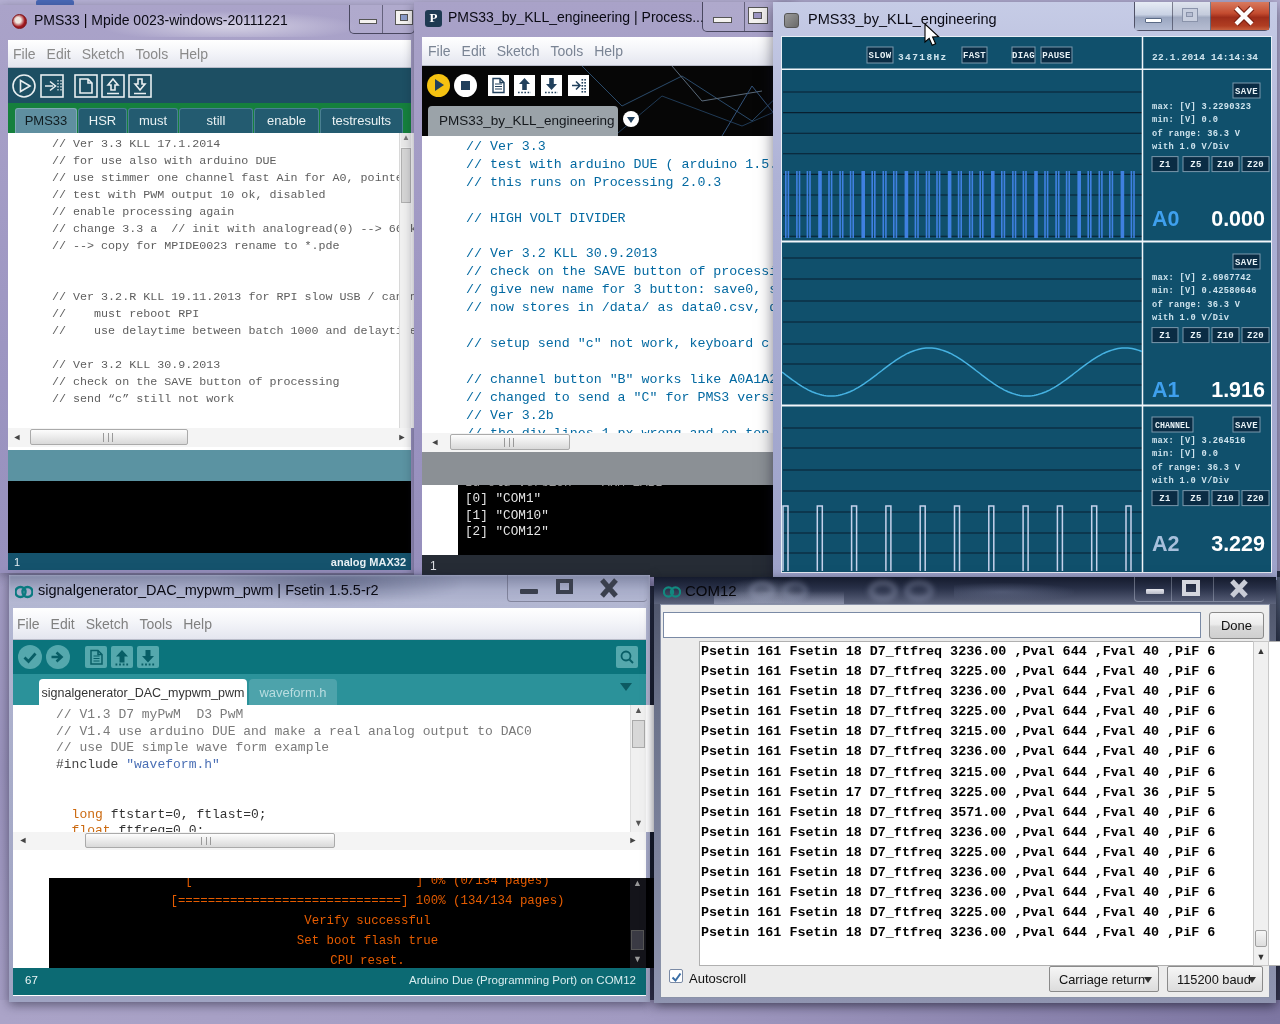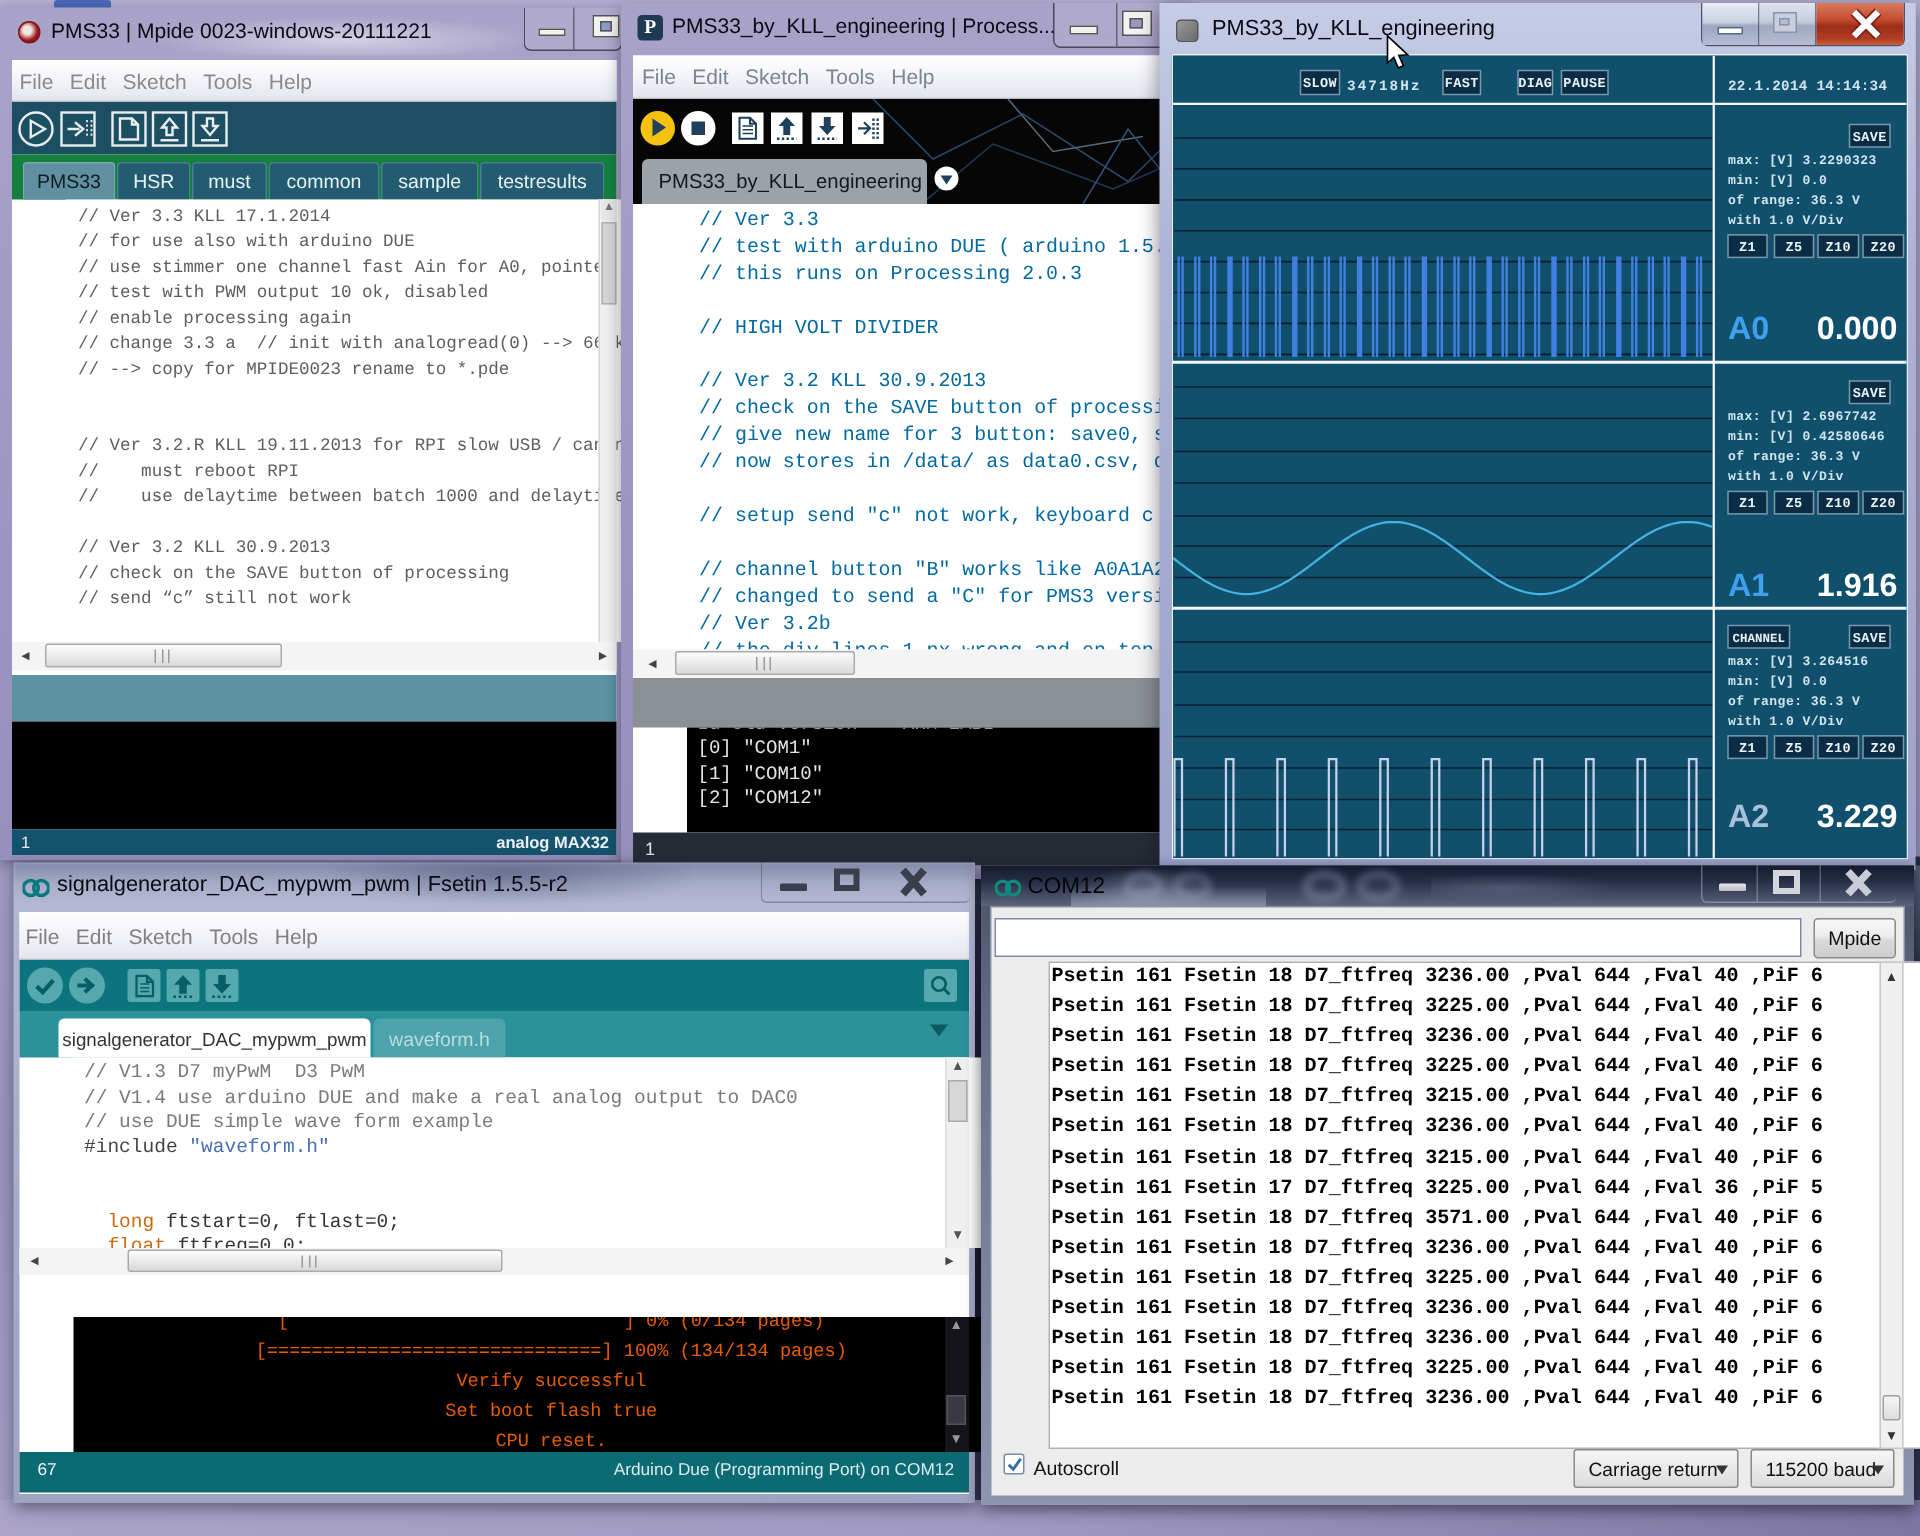--- a/index.html
+++ b/index.html
@@ -63,22 +63,22 @@
           <path d="M100 17 l5-6 5 6 h-3 v5 h-4 v-5 z M99 25.5 h12"></path>
           <rect x="121" y="7" width="22" height="22"></rect>
           <path d="M127 16 l5 6 5-6 h-3 v-5 h-4 v5 z M126 25.5 h12"></path>
         </g>
       </svg>
     </div>
     <div class="abs" style="left:0;top:63px;width:100%;height:30px;background:#15803d;font-size:13px;">
       <div class="abs" style="left:7px;top:5px;width:62px;height:25px;background:#5f8fa0;border:1px solid #7fa8b5;border-bottom:none;border-radius:3px 3px 0 0;color:#101c20;text-align:center;padding-top:4px;">PMS33</div>
       <div class="abs" style="left:70px;top:5px;width:49px;height:25px;background:#235b70;border:1px solid #4a7f92;border-bottom:none;border-radius:3px 3px 0 0;color:#e9f1f3;text-align:center;padding-top:4px;">HSR</div>
       <div class="abs" style="left:120px;top:5px;width:50px;height:25px;background:#235b70;border:1px solid #4a7f92;border-bottom:none;border-radius:3px 3px 0 0;color:#e9f1f3;text-align:center;padding-top:4px;">must</div>
-      <div class="abs" style="left:171px;top:5px;width:74px;height:25px;background:#235b70;border:1px solid #4a7f92;border-bottom:none;border-radius:3px 3px 0 0;color:#e9f1f3;text-align:center;padding-top:4px;">common</div>
-      <div class="abs" style="left:246px;top:5px;width:65px;height:25px;background:#235b70;border:1px solid #4a7f92;border-bottom:none;border-radius:3px 3px 0 0;color:#e9f1f3;text-align:center;padding-top:4px;">sample</div>
+      <div class="abs" style="left:171px;top:5px;width:74px;height:25px;background:#235b70;border:1px solid #4a7f92;border-bottom:none;border-radius:3px 3px 0 0;color:#e9f1f3;text-align:center;padding-top:4px;">still</div>
+      <div class="abs" style="left:246px;top:5px;width:65px;height:25px;background:#235b70;border:1px solid #4a7f92;border-bottom:none;border-radius:3px 3px 0 0;color:#e9f1f3;text-align:center;padding-top:4px;">enable</div>
       <div class="abs" style="left:312px;top:5px;width:83px;height:25px;background:#235b70;border:1px solid #4a7f92;border-bottom:none;border-radius:3px 3px 0 0;color:#e9f1f3;text-align:center;padding-top:4px;">testresults</div>
     </div>
     <div class="abs mono" style="left:0;top:93px;width:100%;height:295px;background:#fff;overflow:hidden;font-size:11.7px;line-height:17px;color:#5e5e5e;white-space:pre;padding-left:8px;padding-top:3px;">// Ver 3.3 KLL 17.1.2014
 // for use also with arduino DUE
 // use stimmer one channel fast Ain for A0, pointer 0   2
 // test with PWM output 10 ok, disabled
 // enable processing again
 // change 3.3 a  // init with analogread(0) --&gt; 666kHz bu
 // --&gt; copy for MPIDE0023 rename to *.pde
 &nbsp;
@@ -511,21 +511,21 @@
     <div class="abs" style="left:11px;top:12px;width:18px;height:5px;background:linear-gradient(180deg,#e8e8ee,#b9bcc8);border-radius:1px;"></div>
     <div class="abs" style="left:47px;top:3px;width:18px;height:16px;border:4px solid #d4d6de;"></div>
     <div class="abs" style="left:92px;top:1px;width:28px;height:22px;"><svg width="28" height="22">
           <path d="M5 3 L19 18 M19 3 L5 18" stroke="#c9ccd6" stroke-width="5"></path>
         </svg></div>
     <div class="abs" style="left:36px;top:0;width:1px;height:24px;background:rgba(220,225,240,.3);"></div>
     <div class="abs" style="left:78px;top:0;width:1px;height:24px;background:rgba(220,225,240,.3);"></div>
   </div>
   <div class="abs" style="left:6px;top:27px;width:610px;height:394px;background:#ececec;border:1px solid #8a92a8;">
     <div class="abs" style="left:2px;top:7px;width:538px;height:26px;background:#fff;border:1px solid #7a8aa5;"></div>
-    <div class="abs" style="left:548px;top:7px;width:55px;height:27px;background:linear-gradient(180deg,#f8f8f8 0%,#ececec 45%,#d9d9d9 55%,#cfcfcf 100%);border:1px solid #8a8a8a;border-radius:3px;color:#111;font-size:13px;text-align:center;padding-top:5px;">Mpide</div>
+    <div class="abs" style="left:548px;top:7px;width:55px;height:27px;background:linear-gradient(180deg,#f8f8f8 0%,#ececec 45%,#d9d9d9 55%,#cfcfcf 100%);border:1px solid #8a8a8a;border-radius:3px;color:#111;font-size:13px;text-align:center;padding-top:5px;">Done</div>
     <div class="abs mono" style="left:2px;top:36px;width:590px;height:325px;background:#fff;border:1px solid #b0b0b0;font-size:13.4px;line-height:20.1px;color:#000;font-weight:bold;white-space:pre;overflow:hidden;padding:0 0 0 1px;">Psetin 161 Fsetin 18 D7_ftfreq 3236.00 ,Pval 644 ,Fval 40 ,PiF 6
 Psetin 161 Fsetin 18 D7_ftfreq 3225.00 ,Pval 644 ,Fval 40 ,PiF 6
 Psetin 161 Fsetin 18 D7_ftfreq 3236.00 ,Pval 644 ,Fval 40 ,PiF 6
 Psetin 161 Fsetin 18 D7_ftfreq 3225.00 ,Pval 644 ,Fval 40 ,PiF 6
 Psetin 161 Fsetin 18 D7_ftfreq 3215.00 ,Pval 644 ,Fval 40 ,PiF 6
 Psetin 161 Fsetin 18 D7_ftfreq 3236.00 ,Pval 644 ,Fval 40 ,PiF 6
 Psetin 161 Fsetin 18 D7_ftfreq 3215.00 ,Pval 644 ,Fval 40 ,PiF 6
 Psetin 161 Fsetin 17 D7_ftfreq 3225.00 ,Pval 644 ,Fval 36 ,PiF 5
 Psetin 161 Fsetin 18 D7_ftfreq 3571.00 ,Pval 644 ,Fval 40 ,PiF 6
 Psetin 161 Fsetin 18 D7_ftfreq 3236.00 ,Pval 644 ,Fval 40 ,PiF 6

